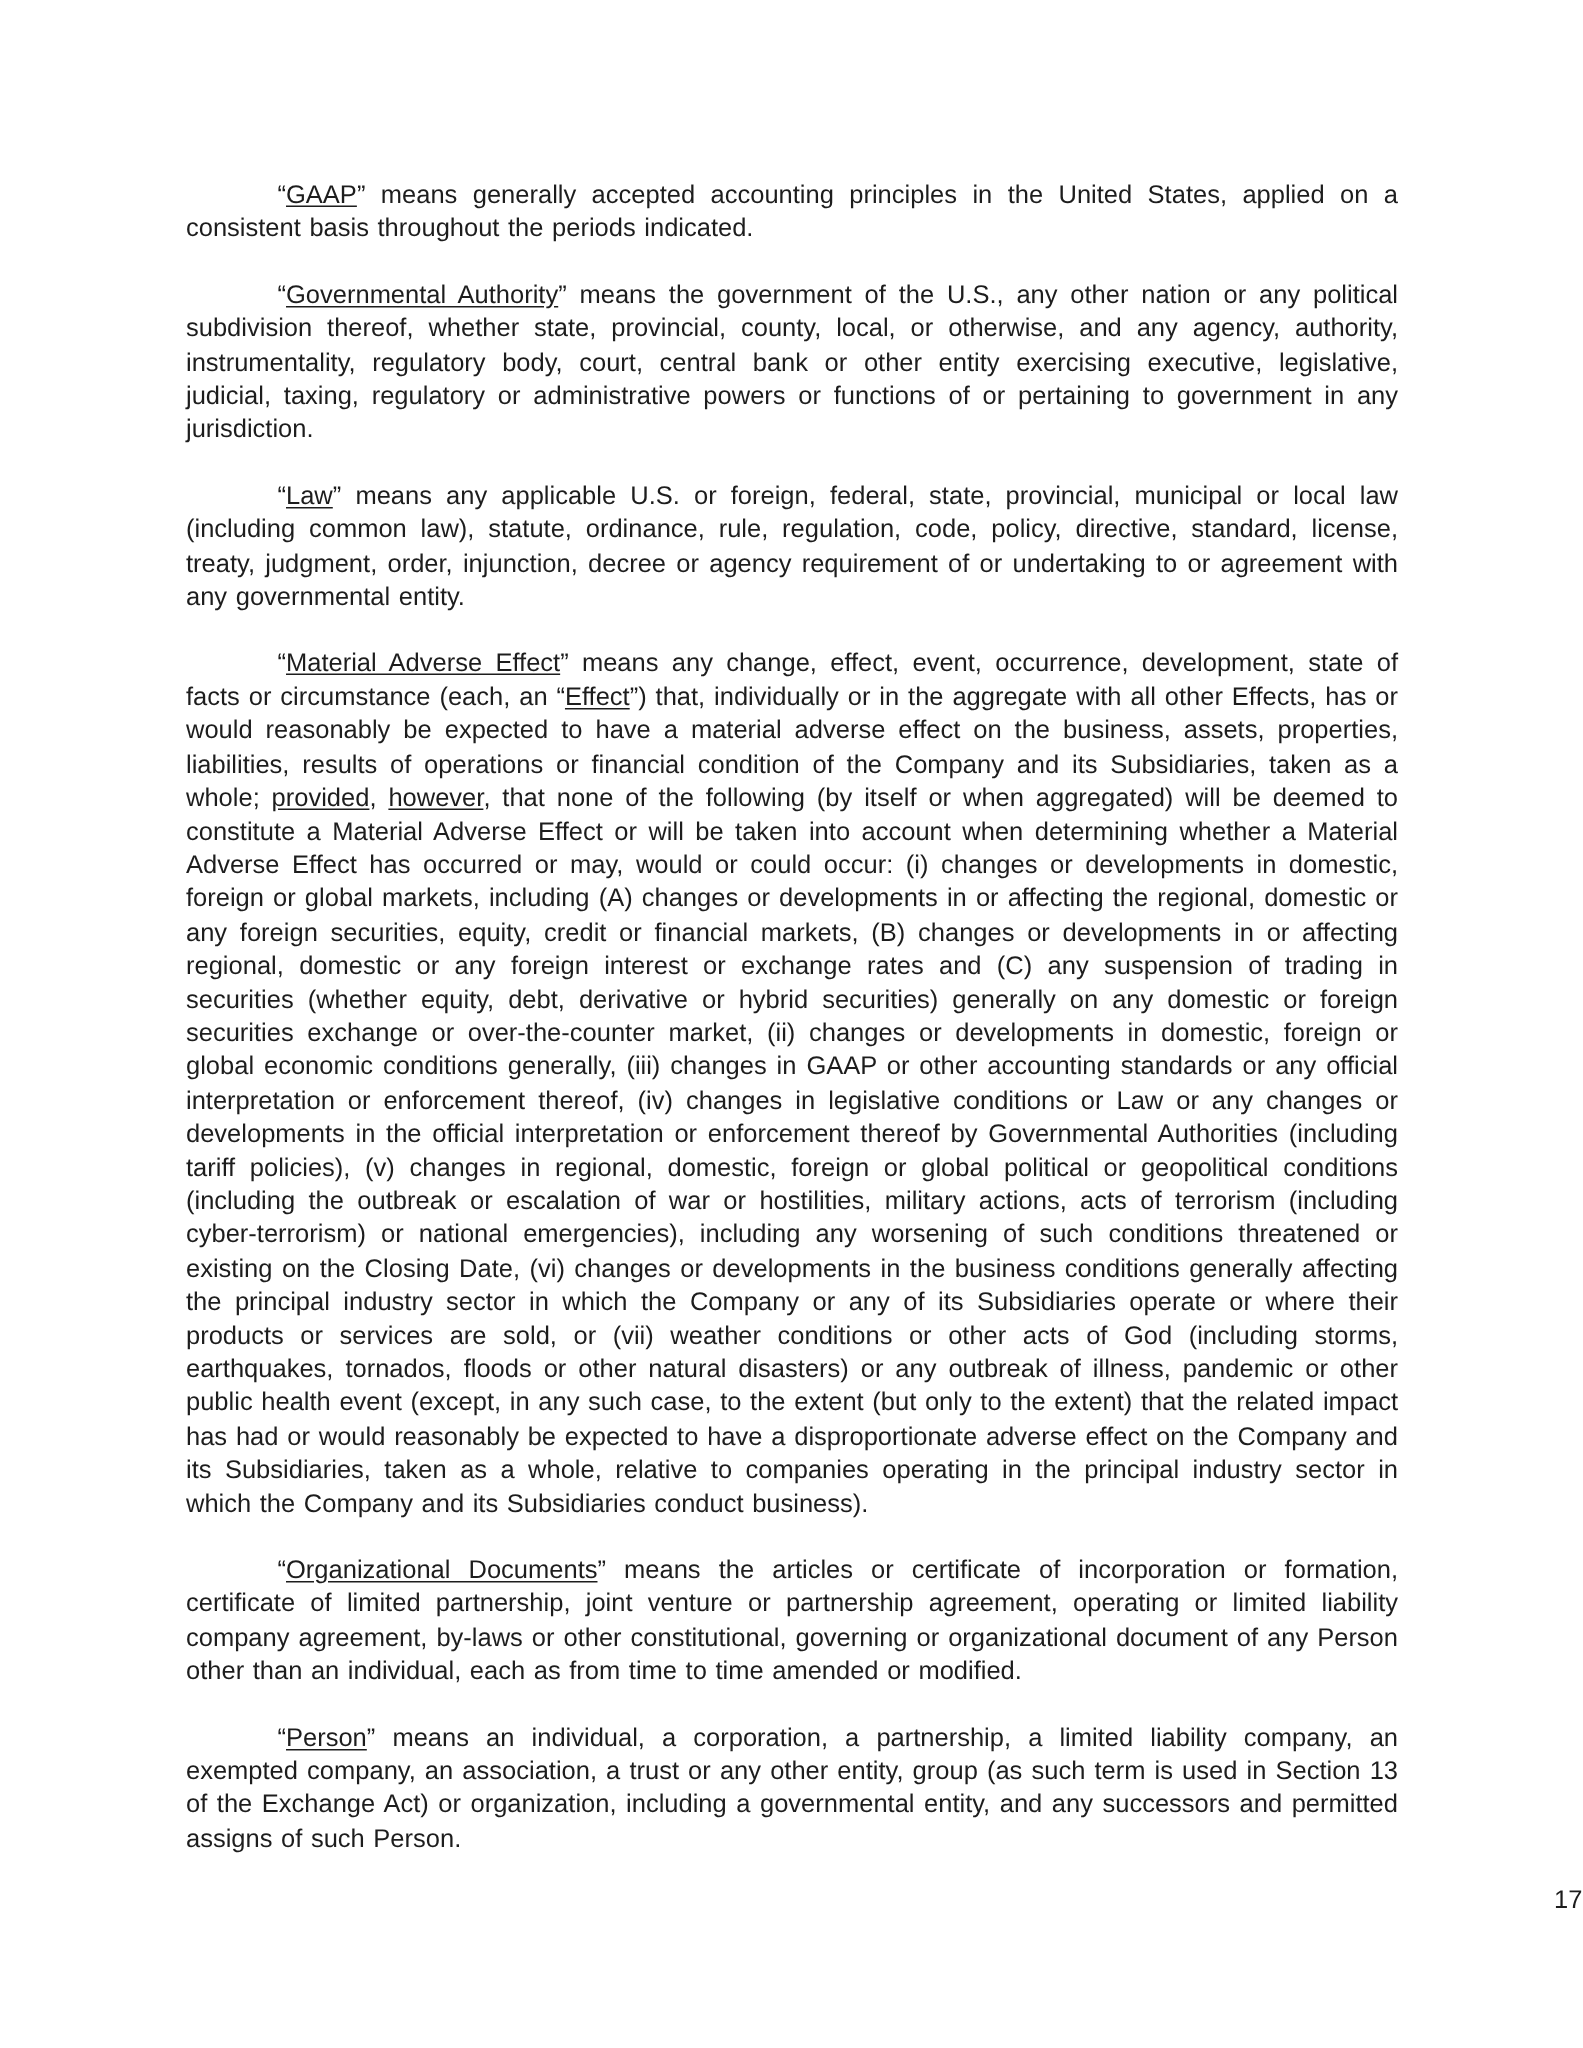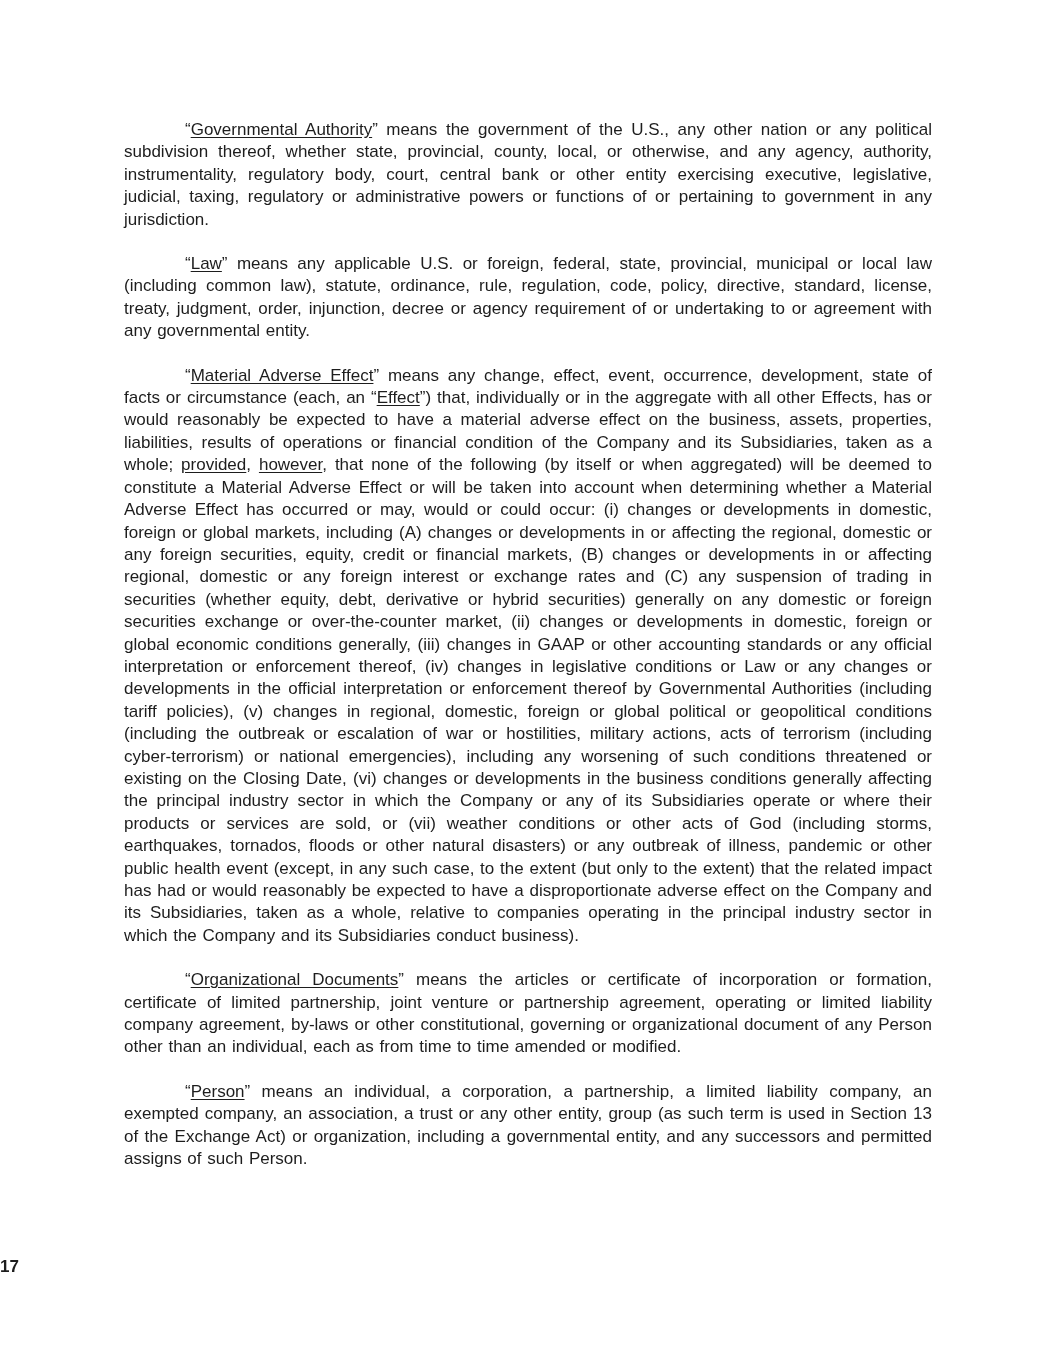--- a/index.html
+++ b/index.html
@@ -32,31 +32,31 @@
   }
   .defined-term {
     text-decoration: underline;
     text-underline-offset: 2px;
   }
   .page-number {
     position: absolute;
     top: 1256px;
     left: 0;
     width: 100%;
-    text-align: left;
+    text-align: right;
     font-size: 17px;
     line-height: 22px;
-    font-weight: bold;
   }
 </style>
 </head>
 <body>
 
 <div class="page">
   <div class="content">
+    <p class="def"><span>“</span><span class="defined-term">GAAP</span><span>” means generally accepted accounting principles in the United States, applied on a consistent basis throughout the periods indicated.</span></p>
     <p class="def"><span>“</span><span class="defined-term">Governmental Authority</span><span>” means the government of the U.S., any other nation or any political subdivision thereof, whether state, provincial, county, local, or otherwise, and any agency, authority, instrumentality, regulatory body, court, central bank or other entity exercising executive, legislative, judicial, taxing, regulatory or administrative powers or functions of or pertaining to government in any jurisdiction.</span></p>
     <p class="def"><span>“</span><span class="defined-term">Law</span><span>” means any applicable U.S. or foreign, federal, state, provincial, municipal or local law (including common law), statute, ordinance, rule, regulation, code, policy, directive, standard, license, treaty, judgment, order, injunction, decree or agency requirement of or undertaking to or agreement with any governmental entity.</span></p>
     <p class="def"><span>“</span><span class="defined-term">Material Adverse Effect</span><span>” means any change, effect, event, occurrence, development, state of facts or circumstance (each, an “</span><span class="defined-term">Effect</span><span>”) that, individually or in the aggregate with all other Effects, has or would reasonably be expected to have a material adverse effect on the business, assets, properties, liabilities, results of operations or financial condition of the Company and its Subsidiaries, taken as a whole; </span><span class="defined-term">provided</span><span>, </span><span class="defined-term">however</span><span>, that none of the following (by itself or when aggregated) will be deemed to constitute a Material Adverse Effect or will be taken into account when determining whether a Material Adverse Effect has occurred or may, would or could occur: (i) changes or developments in domestic, foreign or global markets, including (A) changes or developments in or affecting the regional, domestic or any foreign securities, equity, credit or financial markets, (B) changes or developments in or affecting regional, domestic or any foreign interest or exchange rates and (C) any suspension of trading in securities (whether equity, debt, derivative or hybrid securities) generally on any domestic or foreign securities exchange or over-the-counter market, (ii) changes or developments in domestic, foreign or global economic conditions generally, (iii) changes in GAAP or other accounting standards or any official interpretation or enforcement thereof, (iv) changes in legislative conditions or Law or any changes or developments in the official interpretation or enforcement thereof by Governmental Authorities (including tariff policies), (v) changes in regional, domestic, foreign or global political or geopolitical conditions (including the outbreak or escalation of war or hostilities, military actions, acts of terrorism (including cyber-terrorism) or national emergencies), including any worsening of such conditions threatened or existing on the Closing Date, (vi) changes or developments in the business conditions generally affecting the principal industry sector in which the Company or any of its Subsidiaries operate or where their products or services are sold, or (vii) weather conditions or other acts of God (including storms, earthquakes, tornados, floods or other natural disasters) or any outbreak of illness, pandemic or other public health event (except, in any such case, to the extent (but only to the extent) that the related impact has had or would reasonably be expected to have a disproportionate adverse effect on the Company and its Subsidiaries, taken as a whole, relative to companies operating in the principal industry sector in which the Company and its Subsidiaries conduct business).</span></p>
     <p class="def"><span>“</span><span class="defined-term">Organizational Documents</span><span>” means the articles or certificate of incorporation or formation, certificate of limited partnership, joint venture or partnership agreement, operating or limited liability company agreement, by-laws or other constitutional, governing or organizational document of any Person other than an individual, each as from time to time amended or modified.</span></p>
     <p class="def"><span>“</span><span class="defined-term">Person</span><span>” means an individual, a corporation, a partnership, a limited liability company, an exempted company, an association, a trust or any other entity, group (as such term is used in Section 13 of the Exchange Act) or organization, including a governmental entity, and any successors and permitted assigns of such Person.</span></p>
   </div>
   <div class="page-number">17</div>
 </div>
 
 </body></html>

